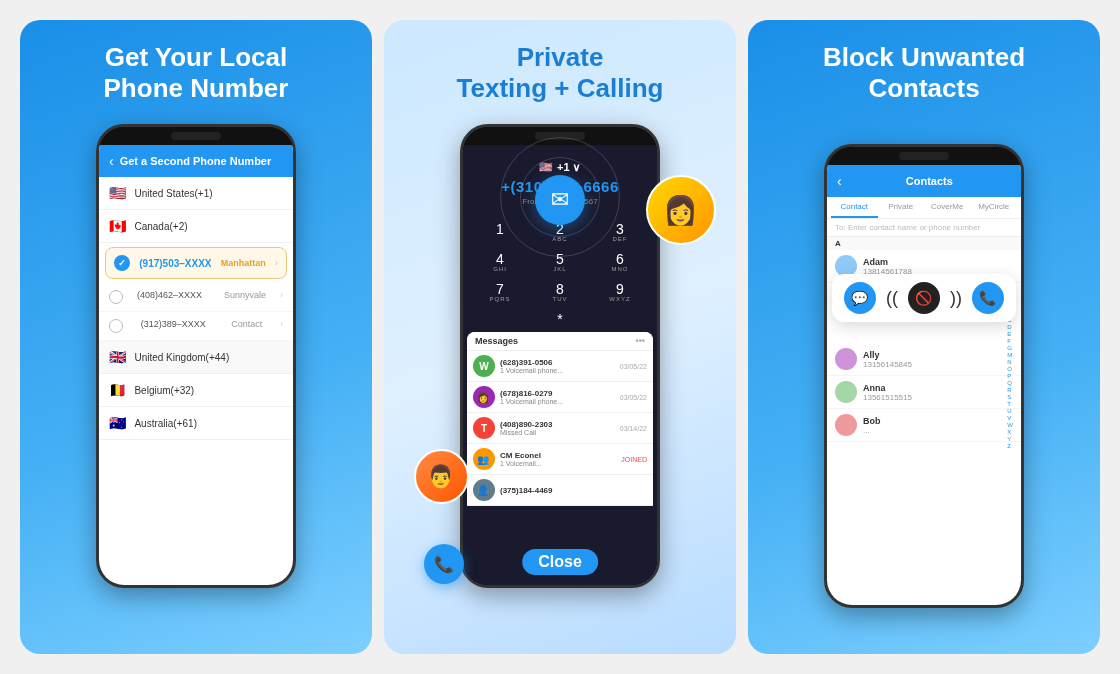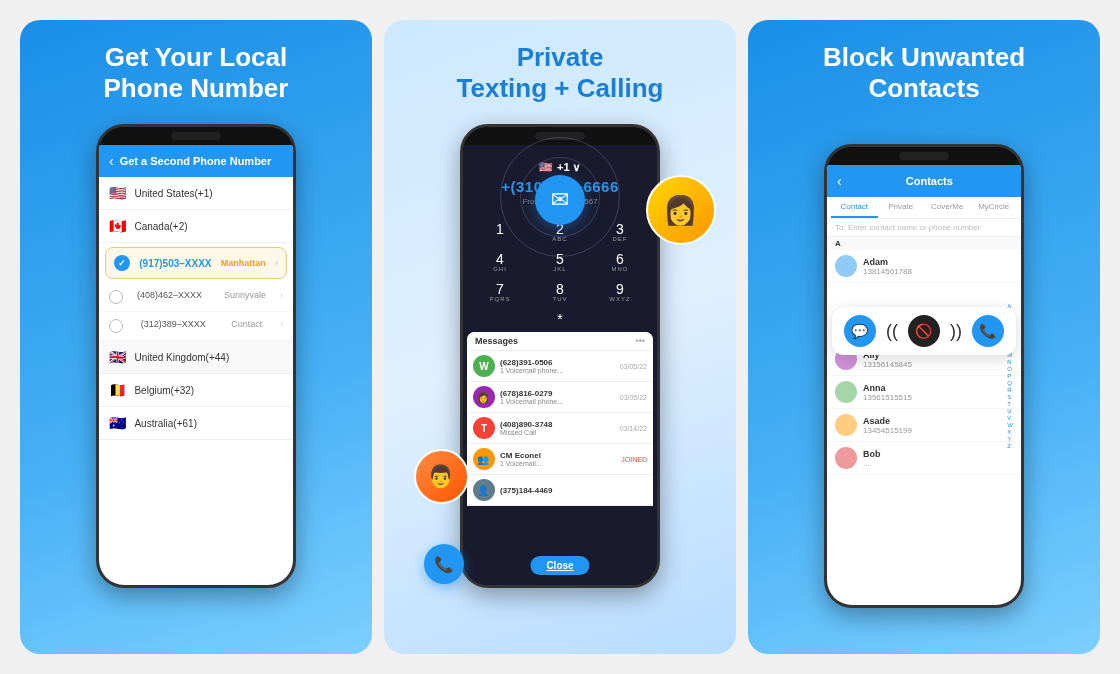--- a/index.html
+++ b/index.html
@@ -424,23 +424,22 @@
     
     .close-btn {
       position: absolute;
       bottom: 10px;
       left: 50%;
       transform: translateX(-50%);
       background: #2196f3;
       color: #fff;
       border-radius: 20px;
       padding: 4px 16px;
-      font-size: 10px;
+      font-size: 16px;
       font-weight: 600;
-      text-decoration: underline;
     }
   </style>
 </head>
 <body>
 
 <div class="panel panel-1">
   <div class="panel-title" style="white-space: pre-line;">Get Your Local
 Phone Number</div>
 
   <div class="phone-wrapper">
@@ -584,21 +583,21 @@
             <div class="msg-avatar" style="background:#9c27b0;">👩</div>
             <div class="msg-content">
               <div class="msg-name">(678)816-0279</div>
               <div class="msg-text">1 Voicemail phone...</div>
             </div>
             <div class="msg-time">03/05/22</div>
           </div>
           <div class="msg-row">
             <div class="msg-avatar" style="background:#f44336;">T</div>
             <div class="msg-content">
-              <div class="msg-name">(408)890-3748</div>
+              <div class="msg-name">(408)890-2303</div>
               <div class="msg-text">Missed Call</div>
             </div>
             <div class="msg-time">03/14/22</div>
           </div>
           <div class="msg-row">
             <div class="msg-avatar" style="background:#ff9800;">👥</div>
             <div class="msg-content">
               <div class="msg-name">CM Econel</div>
               <div class="msg-text">1 Voicemail...</div>
             </div>
@@ -670,27 +669,20 @@
             <div class="contact-info">
               <div class="contact-name">Ally</div>
               <div class="contact-phone">13156145845</div>
             </div>
           </div>
           <div class="contact-item">
             <div class="contact-avatar" style="background:#a5d6a7;"></div>
             <div class="contact-info">
               <div class="contact-name">Anna</div>
               <div class="contact-phone">13561515515</div>
-            </div>
-          </div>
-          <div class="contact-item">
-            <div class="contact-avatar" style="background:#ffcc80;"></div>
-            <div class="contact-info">
-              <div class="contact-name">Asade</div>
-              <div class="contact-phone">13454515199</div>
             </div>
           </div>
           <div class="contact-item">
             <div class="contact-avatar" style="background:#ef9a9a;"></div>
             <div class="contact-info">
               <div class="contact-name">Bob</div>
               <div class="contact-phone">...</div>
             </div>
           </div>
         </div>

